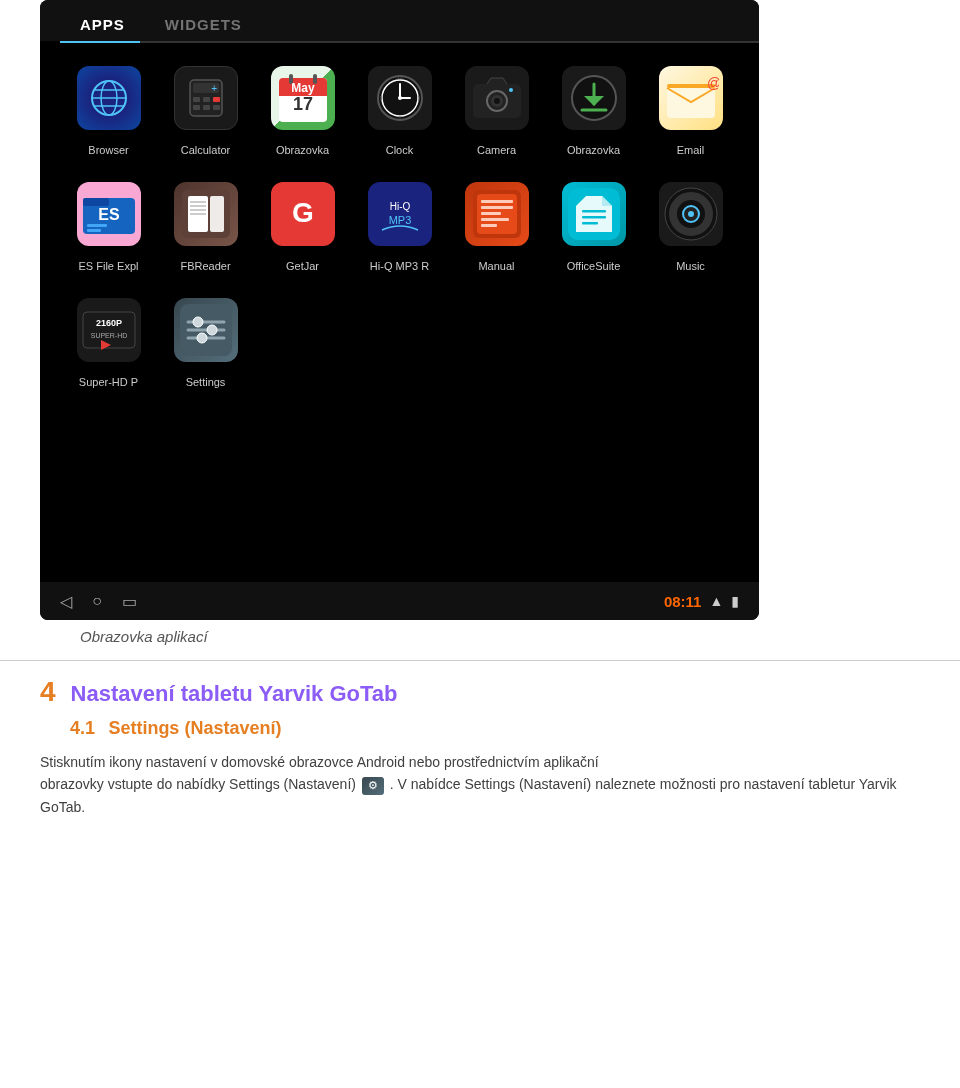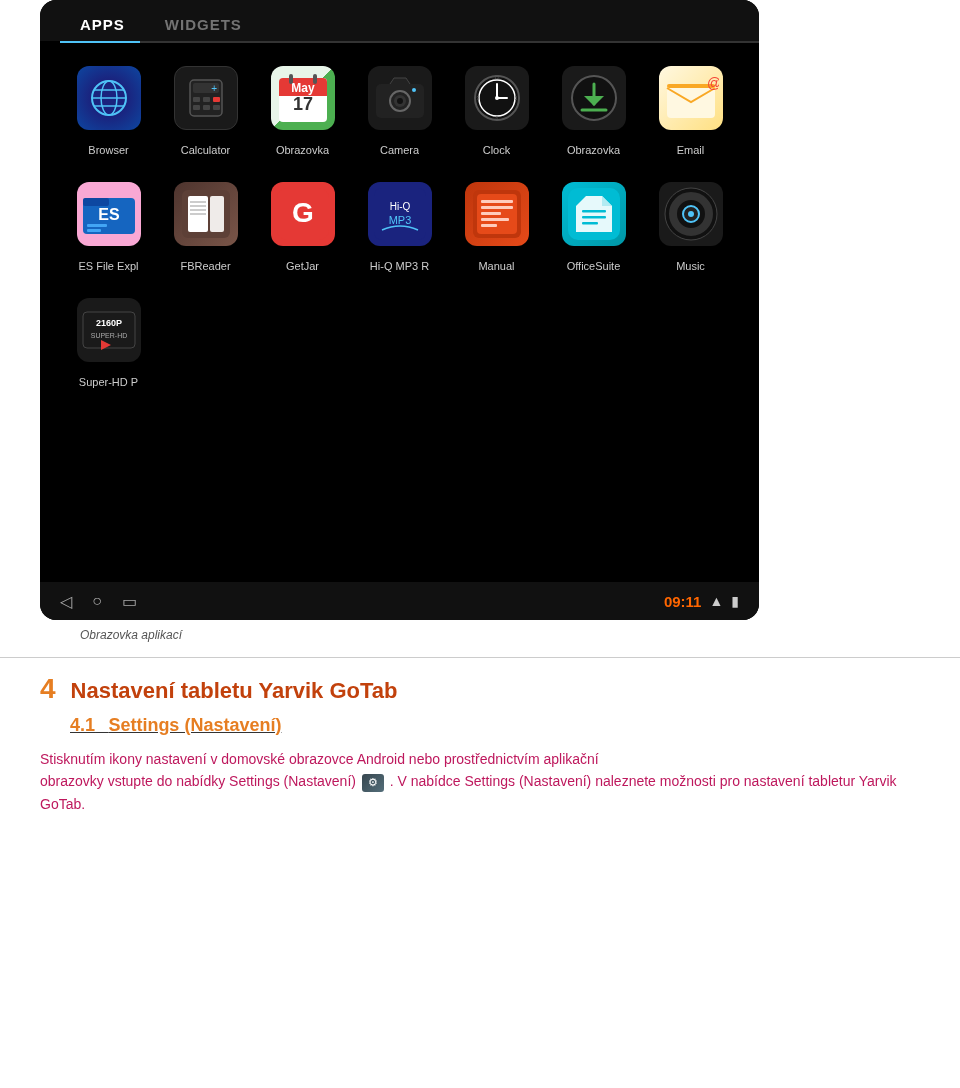--- a/index.html
+++ b/index.html
@@ -15,21 +15,21 @@
     .screenshot-container {
       width: 880px;
       margin: 0 auto;
       position: relative;
     }
 
     .tablet-screen {
       width: 719px;
       height: 620px;
       background: #000000;
-      border-radius: 16px;
+      border-radius: 8px;
       position: relative;
       overflow: hidden;
     }
 
     
     .tabs-bar {
       display: flex;
       align-items: center;
       padding: 8px 20px 0;
       background: #111;
@@ -177,21 +177,21 @@
     }
 
     .battery-icon {
       color: #ccc;
       font-size: 14px;
     }
 
     
     .caption {
       font-style: italic;
-      font-size: 12px;
+      font-size: 15px;
       color: #555;
       padding: 8px 0 0 40px;
     }
 
     
     .section-divider {
       width: 100%;
       height: 1px;
       background: #ccc;
       margin: 15px 0;
@@ -209,46 +209,45 @@
       margin-bottom: 10px;
     }
 
     .chapter-num {
       color: #e67e22;
       font-size: 28px;
       font-weight: bold;
     }
 
     .chapter-title {
-      color: #c2410c;
+      color: #8b5cf6;
       font-size: 22px;
       font-weight: bold;
     }
 
     .section-header {
       margin: 8px 0 12px 30px;
-      text-decoration: underline;
     }
 
     .section-num {
       color: #e67e22;
       font-size: 18px;
       font-weight: bold;
     }
 
     .section-title {
       color: #e67e22;
       font-size: 18px;
       font-weight: bold;
     }
 
     .body-text {
       font-size: 14px;
       line-height: 1.6;
-      color: #be185d;
+      color: #404040;
       margin-bottom: 10px;
     }
 
     .inline-icon {
       display: inline-block;
       width: 22px;
       height: 18px;
       background: linear-gradient(135deg, #37474f, #546e7a);
       border-radius: 3px;
       vertical-align: middle;
@@ -321,51 +320,51 @@
             <text x="28" y="22" font-size="12" fill="#fff" text-anchor="middle" font-weight="bold">May</text>
             <text x="28" y="40" font-size="18" fill="#333" text-anchor="middle" font-weight="bold">17</text>
             <rect x="14" y="4" width="4" height="10" rx="2" fill="#555"></rect>
             <rect x="38" y="4" width="4" height="10" rx="2" fill="#555"></rect>
           </svg>
         </div>
         <span class="app-label">Obrazovka</span>
       </div>
 
       <div class="app-item">
-        <div class="app-icon icon-camera">
-          <svg width="56" height="56" viewBox="0 0 56 56">
-            <rect x="4" y="14" width="48" height="34" rx="5" fill="#222"></rect>
-            <path d="M18 14 L22 8 L34 8 L38 14" fill="#222" stroke="#444" stroke-width="1"></path>
-            <circle cx="28" cy="31" r="10" fill="none" stroke="#666" stroke-width="2"></circle>
-            <circle cx="28" cy="31" r="6" fill="#333"></circle>
-            <circle cx="28" cy="31" r="3" fill="#111"></circle>
-            <circle cx="42" cy="20" r="2" fill="#4fc3f7"></circle>
-          </svg>
-        </div>
-        <span class="app-label">Camera</span>
-      </div>
-
-      <div class="app-item">
         <div class="app-icon icon-clock">
           <svg width="56" height="56" viewBox="0 0 56 56">
             <circle cx="28" cy="28" r="22" fill="#111" stroke="#555" stroke-width="2"></circle>
             <circle cx="28" cy="28" r="18" fill="none" stroke="#fff" stroke-width="1.5"></circle>
             <line x1="28" y1="28" x2="28" y2="14" stroke="#fff" stroke-width="2" stroke-linecap="round"></line>
             <line x1="28" y1="28" x2="38" y2="28" stroke="#fff" stroke-width="2" stroke-linecap="round"></line>
             <circle cx="28" cy="28" r="2" fill="#fff"></circle>
             <text x="28" y="9" font-size="5" fill="#555" text-anchor="middle">12</text>
             <text x="47" y="30" font-size="5" fill="#555" text-anchor="middle">3</text>
             <text x="28" y="50" font-size="5" fill="#555" text-anchor="middle">6</text>
             <text x="9" y="30" font-size="5" fill="#555" text-anchor="middle">9</text>
           </svg>
         </div>
         <span class="app-label">Clock</span>
       </div>
 
       <div class="app-item">
+        <div class="app-icon icon-camera">
+          <svg width="56" height="56" viewBox="0 0 56 56">
+            <rect x="4" y="14" width="48" height="34" rx="5" fill="#222"></rect>
+            <path d="M18 14 L22 8 L34 8 L38 14" fill="#222" stroke="#444" stroke-width="1"></path>
+            <circle cx="28" cy="31" r="10" fill="none" stroke="#666" stroke-width="2"></circle>
+            <circle cx="28" cy="31" r="6" fill="#333"></circle>
+            <circle cx="28" cy="31" r="3" fill="#111"></circle>
+            <circle cx="42" cy="20" r="2" fill="#4fc3f7"></circle>
+          </svg>
+        </div>
+        <span class="app-label">Camera</span>
+      </div>
+
+      <div class="app-item">
         <div class="app-icon icon-downloads">
           <svg width="56" height="56" viewBox="0 0 56 56">
             <circle cx="28" cy="28" r="22" fill="#111" stroke="#555" stroke-width="2"></circle>
             <path d="M28 14 L28 34" stroke="#4caf50" stroke-width="3" stroke-linecap="round"></path>
             <path d="M18 26 L28 36 L38 26" fill="#4caf50"></path>
             <line x1="16" y1="40" x2="40" y2="40" stroke="#4caf50" stroke-width="3" stroke-linecap="round"></line>
           </svg>
         </div>
         <span class="app-label">Obrazovka</span>
       </div>
@@ -478,31 +477,46 @@
           <svg width="56" height="56" viewBox="0 0 56 56">
             <rect x="2" y="10" width="52" height="36" rx="4" fill="#1a1a1a" stroke="#444" stroke-width="1"></rect>
             <text x="28" y="24" font-size="9" fill="#fff" text-anchor="middle" font-weight="bold">2160P</text>
             <text x="28" y="36" font-size="7" fill="#aaa" text-anchor="middle">SUPER-HD</text>
             <polygon points="20,38 20,48 30,43" fill="#e53935"></polygon>
           </svg>
         </div>
         <span class="app-label">Super-HD P</span>
       </div>
 
+      <div class="app-item">
+        <div class="app-icon icon-settings">
+          <svg width="56" height="56" viewBox="0 0 56 56">
+            <rect x="2" y="2" width="52" height="52" rx="8" fill="#455a64"></rect>
+
+            <line x1="10" y1="20" x2="46" y2="20" stroke="#90a4ae" stroke-width="3" stroke-linecap="round"></line>
+            <line x1="10" y1="28" x2="46" y2="28" stroke="#90a4ae" stroke-width="3" stroke-linecap="round"></line>
+            <line x1="10" y1="36" x2="46" y2="36" stroke="#90a4ae" stroke-width="3" stroke-linecap="round"></line>
+            <circle cx="20" cy="20" r="5" fill="#cfd8dc" stroke="#fff" stroke-width="1"></circle>
+            <circle cx="34" cy="28" r="5" fill="#cfd8dc" stroke="#fff" stroke-width="1"></circle>
+            <circle cx="24" cy="36" r="5" fill="#cfd8dc" stroke="#fff" stroke-width="1"></circle>
+          </svg>
+        </div>
+        <span class="app-label">Settings</span>
+      </div>
 
     </div>
 
     <div class="status-bar">
       <div class="nav-buttons">
         <span class="nav-btn">◁</span>
         <span class="nav-btn">○</span>
         <span class="nav-btn">▭</span>
       </div>
       <div class="status-right">
-        <span class="time-display">09:11</span>
+        <span class="time-display">08:11</span>
         <span class="wifi-icon">▲</span>
         <span class="battery-icon">▮</span>
       </div>
     </div>
   </div>
 
   <p class="caption">Obrazovka aplikací</p>
 </div>
 
 <div class="section-divider"></div>

